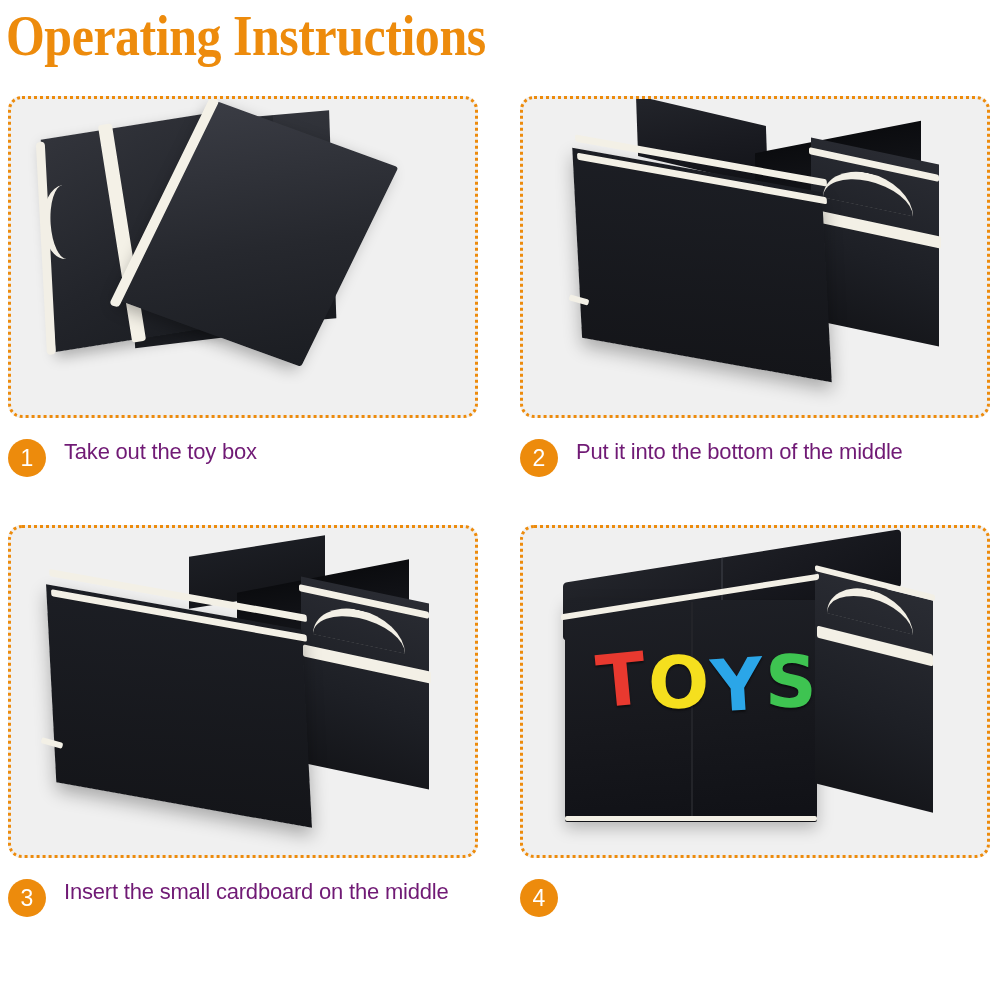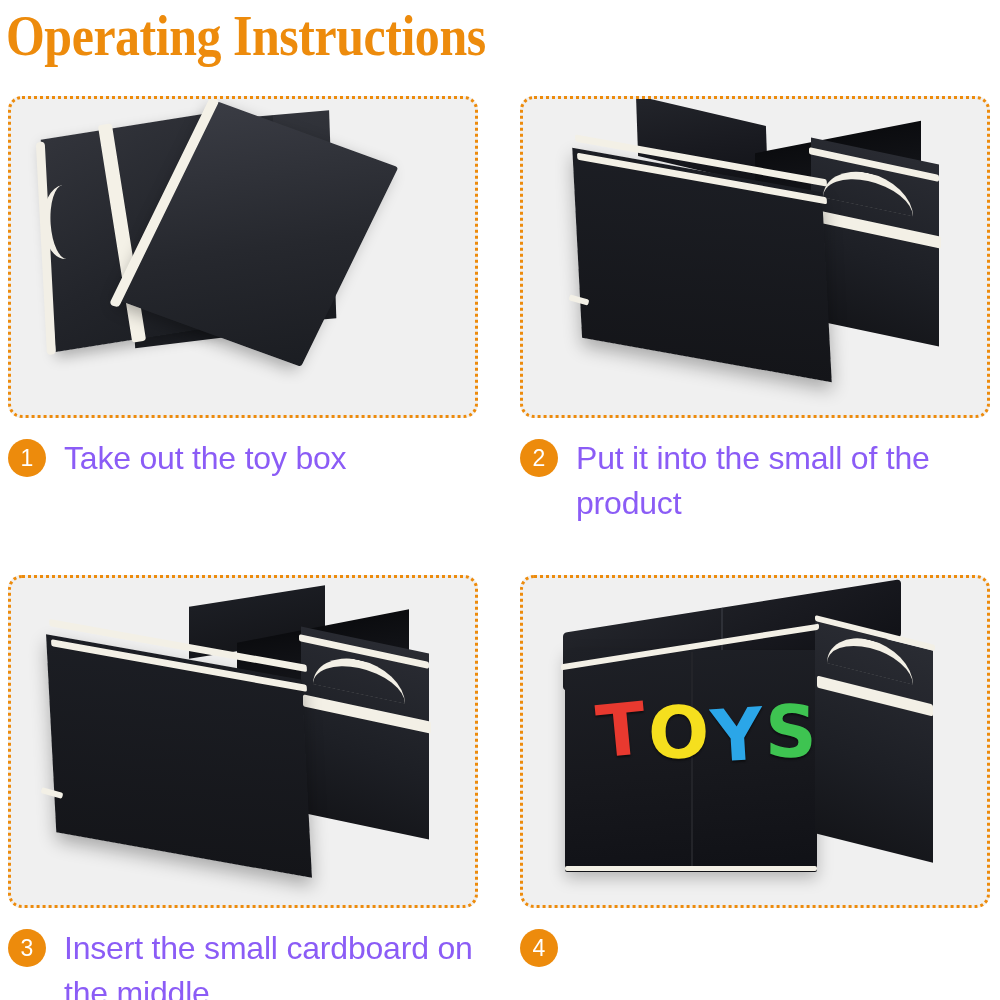--- a/index.html
+++ b/index.html
@@ -79,22 +79,22 @@
     background: #ED8B0C;
     color: #ffffff;
     font-size: 23px;
     font-weight: 400;
     line-height: 38px;
     text-align: center;
     margin-top: 3px;
   }
   .cap-text {
     margin-left: 18px;
-    font-size: 32px;
-    color: #8b5cf6;
+    font-size: 22px;
+    color: #701a75;
     line-height: 1.42;
     font-weight: 400;
     letter-spacing: -0.2px;
   }
 
   
   .scene { position: absolute; inset: 0; }
 
   .pc { position: absolute; }  
 
@@ -259,21 +259,21 @@
             <div class="bx-trim" style="left:290px;top:124px;width:128px;height:12px;transform:skewY(12deg);"></div>
 
             <div class="bx-flap" style="left:54px;top:72px;width:250px;height:188px;transform:skewY(13deg) rotate(-3deg);box-shadow:0 8px 18px rgba(0,0,0,.3);"></div>
             <div class="bx-trim" style="left:52px;top:58px;width:252px;height:7px;transform:skewY(13deg) rotate(-3deg);"></div>
             <div class="bx-trim" style="left:54px;top:76px;width:250px;height:7px;transform:skewY(13deg) rotate(-3deg);"></div>
             <div class="bx-trim" style="left:46px;top:198px;width:20px;height:6px;transform:rotate(16deg);"></div>
           </div>
         </div>
         <div class="caption">
           <div class="badge">2</div>
-          <div class="cap-text">Put it into the small of the product</div>
+          <div class="cap-text">Put it into the bottom of the middle</div>
         </div>
       </div>
     </div>
 
     <div class="row row2" style="margin-top:48px;">
 
       <div class="cell left">
         <div class="photo">
           <div class="scene">
 

